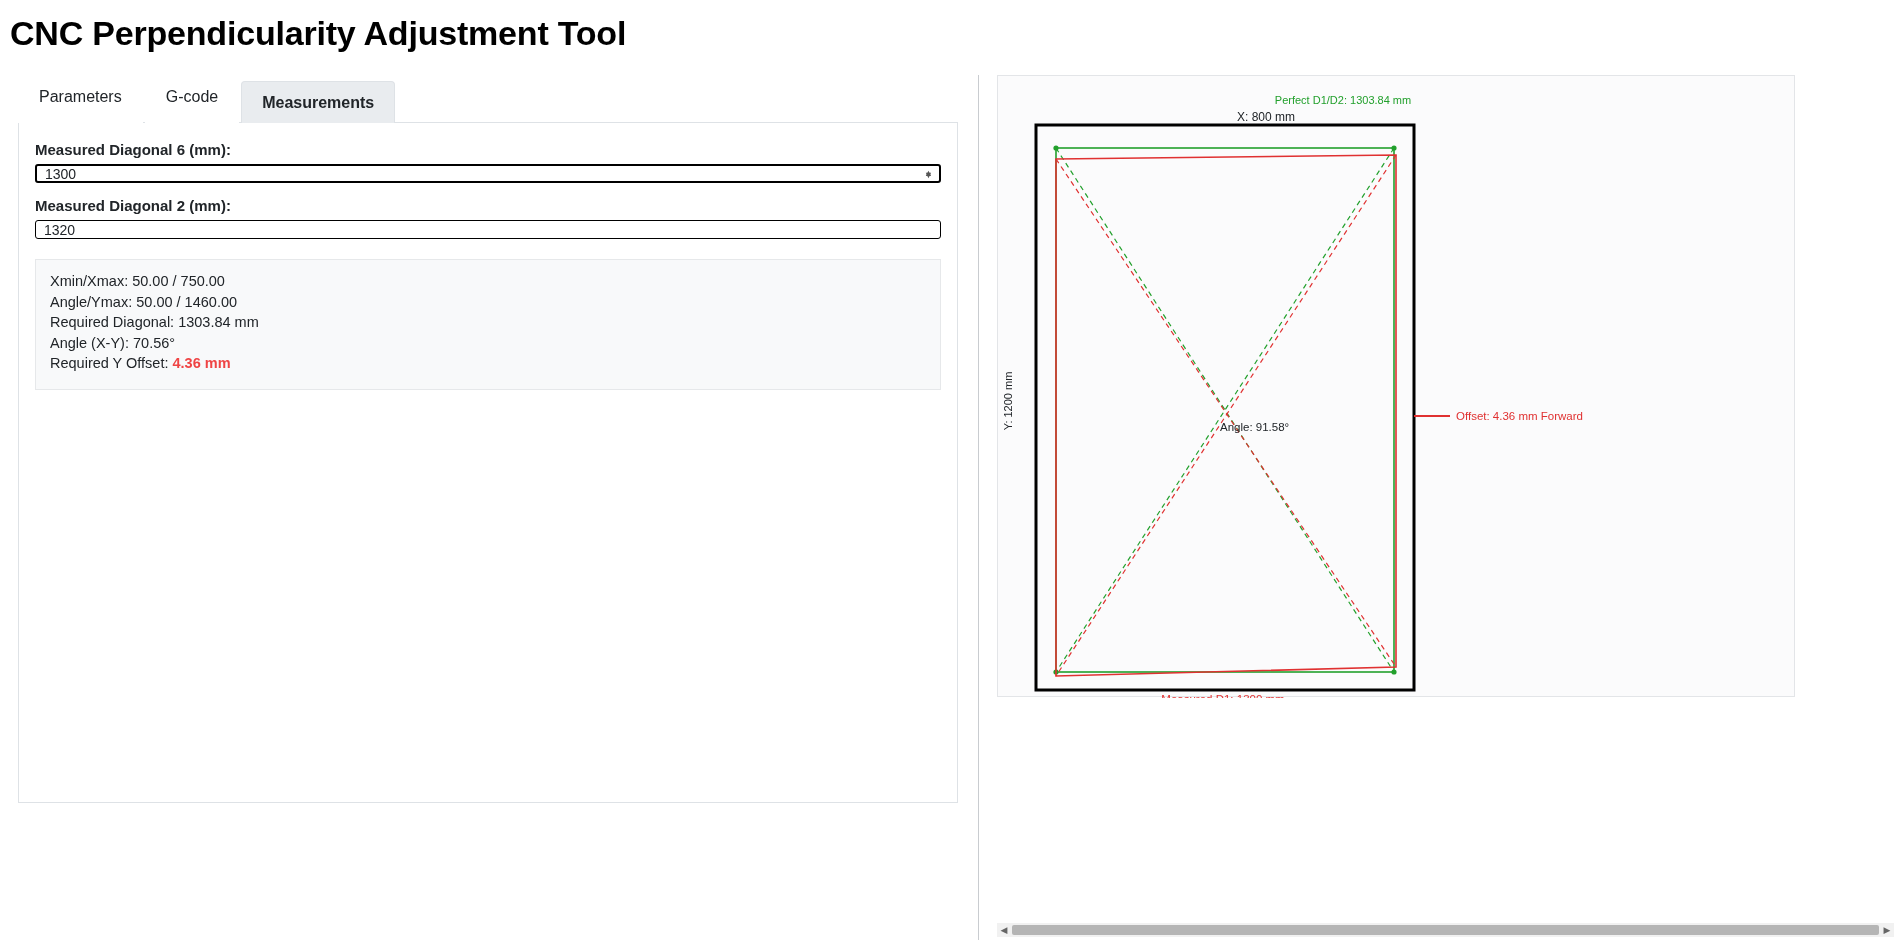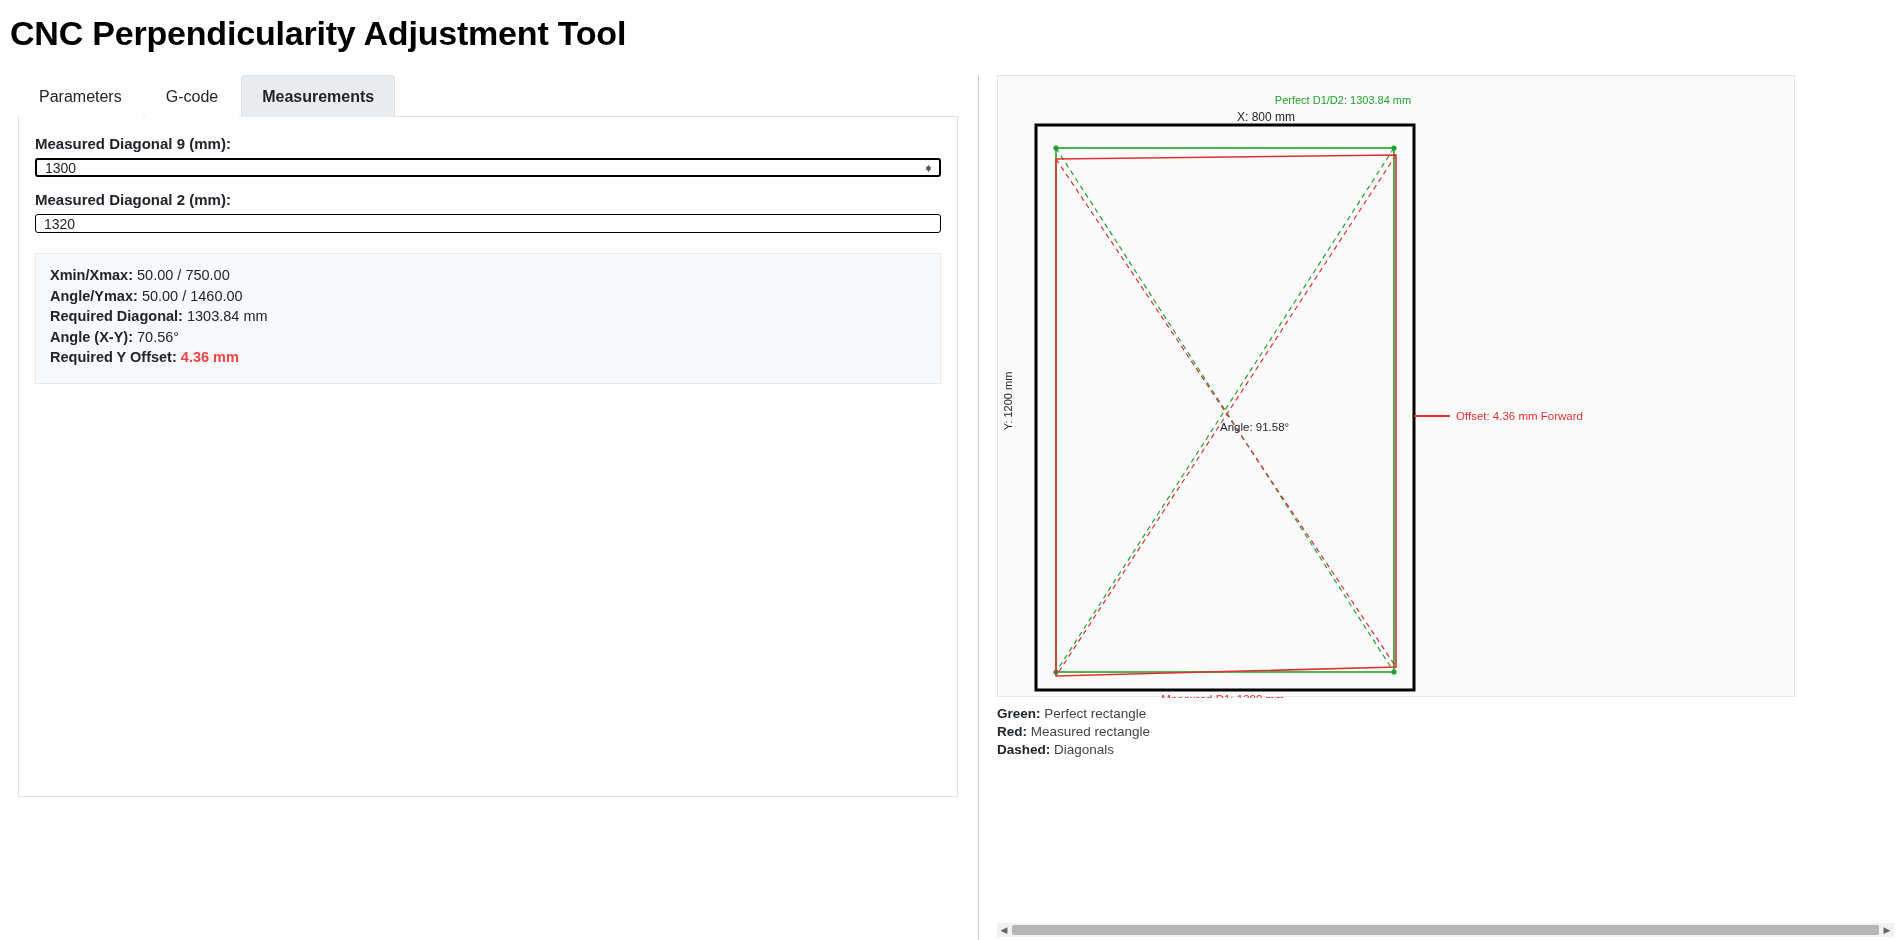--- a/index.html
+++ b/index.html
@@ -47,20 +47,21 @@
     margin-bottom: -1px;
     cursor: pointer;
     line-height: 1.2;
   }
   .tab:not(.active) { color: #212529; }
   .tab.active {
     background: #e9ecef;
     border-color: #dee2e6 #dee2e6 #e9ecef;
     border-radius: 4px 4px 0 0;
     font-weight: bold;
+    margin-top: 6px;
   }
 
   .panel {
     border: 1px solid #dee2e6;
     border-top: none;
     background: #fff;
     height: 680px;
     padding: 18px 16px;
   }
 
@@ -105,21 +106,21 @@
     border: 1px solid #e6e8ea;
     padding: 12px 14px 14px 14px;
     margin-top: 20px;
   }
   .results .row {
     font-size: 14.5px;
     line-height: 1.28;
     margin-bottom: 2px;
     color: #212529;
   }
-  .results .row b { font-weight: bold; }
+  .results .row b { font-weight: normal; }
   .offset-val { color: #ef4444; font-weight: bold; }
 
   
   .right-col {
     margin-left: 20px;
     width: 916px;
     border-left: 1px solid #c9ccd0;
     padding-left: 18px;
     height: 870px;
     position: relative;
@@ -178,21 +179,21 @@
 <div class="layout">
 
   <div class="left-col">
     <div class="tabs">
       <div class="tab">Parameters</div>
       <div class="tab">G-code</div>
       <div class="tab active">Measurements</div>
     </div>
 
     <div class="panel">
-      <div class="field-label">Measured Diagonal 9 (mm):</div>
+      <div class="field-label">Measured Diagonal 6 (mm):</div>
       <div class="input-wrap">
         <input class="num focused" type="text" value="1300" style="">
         <span class="spinner">
           <span>▲</span>
           <span>▼</span>
         </span>
       </div>
 
       <div class="field-label">Measured Diagonal 2 (mm):</div>
       <div class="input-wrap">
@@ -254,31 +255,20 @@
         <text class="svg-txt" id="t-angle" x="222" y="355" font-size="11.5" fill="#212529" text-anchor="start">Angle: 91.58°</text>
 
         <line x1="416" y1="340" x2="452" y2="340" stroke="#e03131" stroke-width="1.8"></line>
         <text class="svg-txt" id="t-offset" x="458" y="344" font-size="11.5" fill="#e03131" text-anchor="start">Offset: 4.36 mm Forward</text>
 
         <text class="svg-txt" id="t-md1" x="225" y="582" font-size="11.5" fill="#e03131" text-anchor="middle" transform="translate(0,45)">Measured D1: 1300 mm</text>
         <text class="svg-txt" id="t-md2" x="225" y="595" font-size="11.5" fill="#e03131" text-anchor="middle" transform="translate(0,45)">Measured D2: 1320 mm</text>
       </svg>
     </div>
 
-    <div class="legend">
-      <div>
-        <b>Green:</b><span> Perfect rectangle</span>
-      </div>
-      <div>
-        <b>Red:</b><span> Measured rectangle</span>
-      </div>
-      <div>
-        <b>Dashed:</b><span> Diagonals</span>
-      </div>
-    </div>
 
     <div class="hscroll">
       <div class="arrow">◀</div>
       <div class="thumb"></div>
       <div class="arrow">▶</div>
     </div>
   </div>
 </div>
 
 </body></html>

